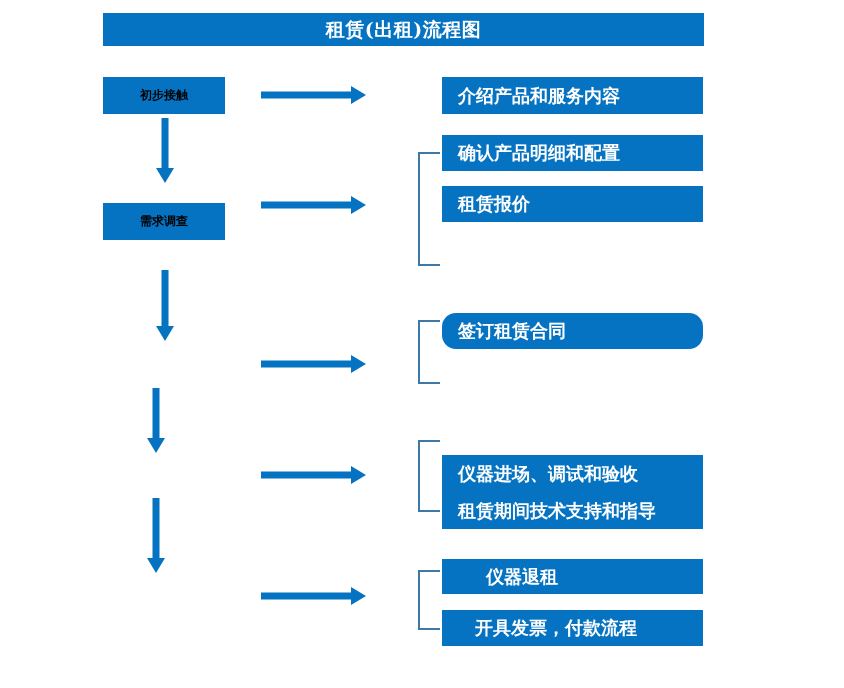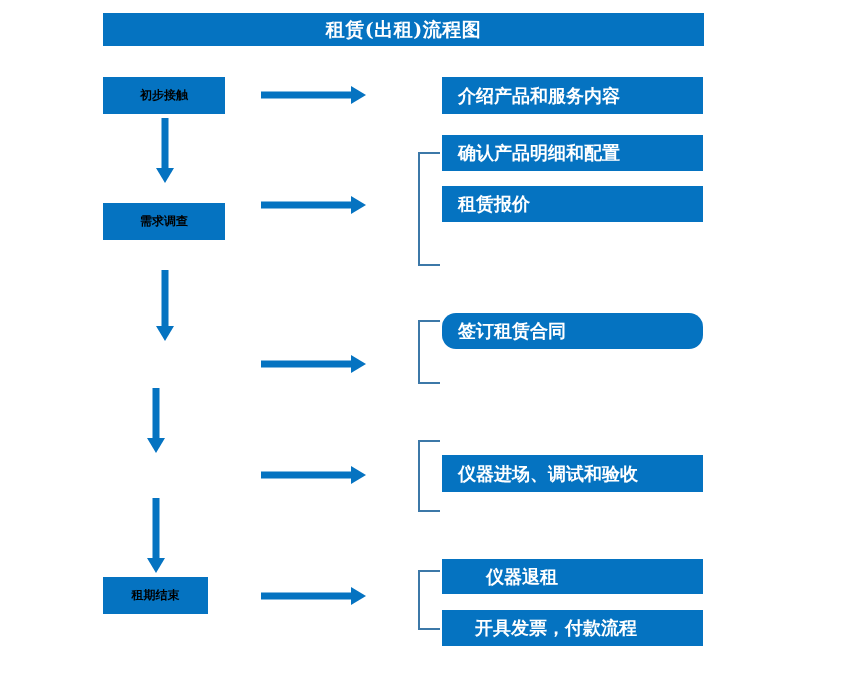--- a/index.html
+++ b/index.html
@@ -93,21 +93,20 @@
 <div id="canvas">
 
   <div class="title-bar">租赁(出租)流程图</div>
 
   <div class="stage-box" style="left:103px; top:77px; width:122px; height:37px;">初步接触</div>
 
   <div class="stage-box" style="left:103px; top:186px; width:122px; height:37px;margin-top:17px;">需求调查</div>
 
 
 
-  <div class="stage-box" style="left:103px; top:577px; width:105px; height:37px;">租期结束</div>
 
   <div class="arrow-v" style="left:155px; top:118px;">
     <svg width="20" height="66" viewBox="0 0 20 66" xmlns="http://www.w3.org/2000/svg">
       <rect x="6.5" y="0" width="7" height="52" fill="#0573C1"></rect>
       <polygon points="1,50 19,50 10,65" fill="#0573C1"></polygon>
     </svg>
   </div>
 
   <div class="arrow-v" style="left:155px; top:270px;">
     <svg width="20" height="72" viewBox="0 0 20 72" xmlns="http://www.w3.org/2000/svg">
@@ -178,18 +177,19 @@
   <div class="detail-box" style="top:135px; height:36px;">确认产品明细和配置</div>
 
   <div class="detail-box" style="top:186px; height:36px;">租赁报价</div>
 
 
   <div class="detail-box" style="top:313px; height:36px;border-radius:14px;">签订租赁合同</div>
 
 
   <div class="detail-box" style="top:422px; height:37px;margin-top:33px;">仪器进场、调试和验收</div>
 
+  <div class="detail-box" style="top:492px; height:37px;">租赁期间技术支持和指导</div>
 
   <div class="detail-box" style="top:559px; height:35px;padding-left:44px;">仪器退租</div>
 
   <div class="detail-box" style="top:610px; height:36px;padding-left:33px;">开具发票，付款流程</div>
 
 </div>
 
 </body></html>

